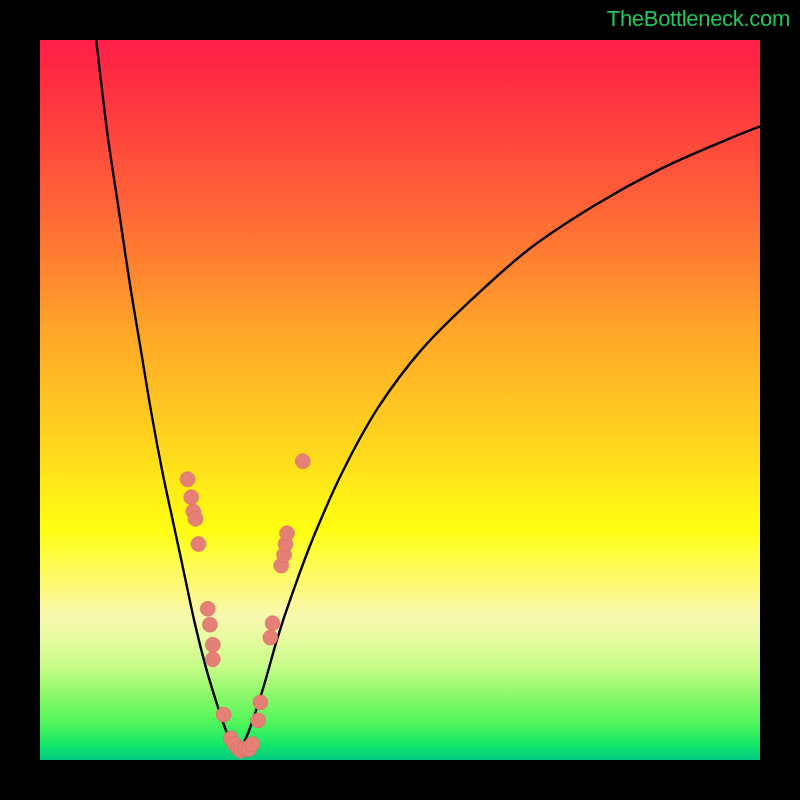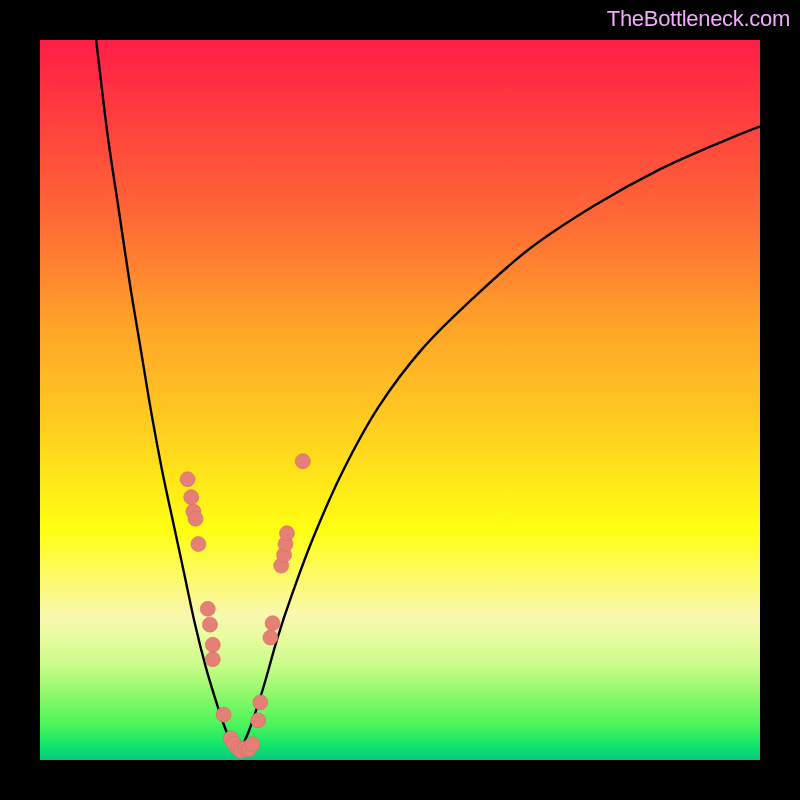--- a/index.html
+++ b/index.html
@@ -38,21 +38,21 @@
       #8cf86a 91%,
       #4ef55a 95%,
       #11e56b 98%,
       #03c982 100%
     );
   }
   .watermark {
     position: absolute;
     top: 6px;
     right: 10px;
-    color: #f0abfc;
+    color: #22c55e;
     font-size: 22px;
     letter-spacing: -0.3px;
     font-weight: 500;
   }
   svg.overlay {
     position: absolute;
     left: 0;
     top: 0;
     width: 720px;
     height: 720px;

